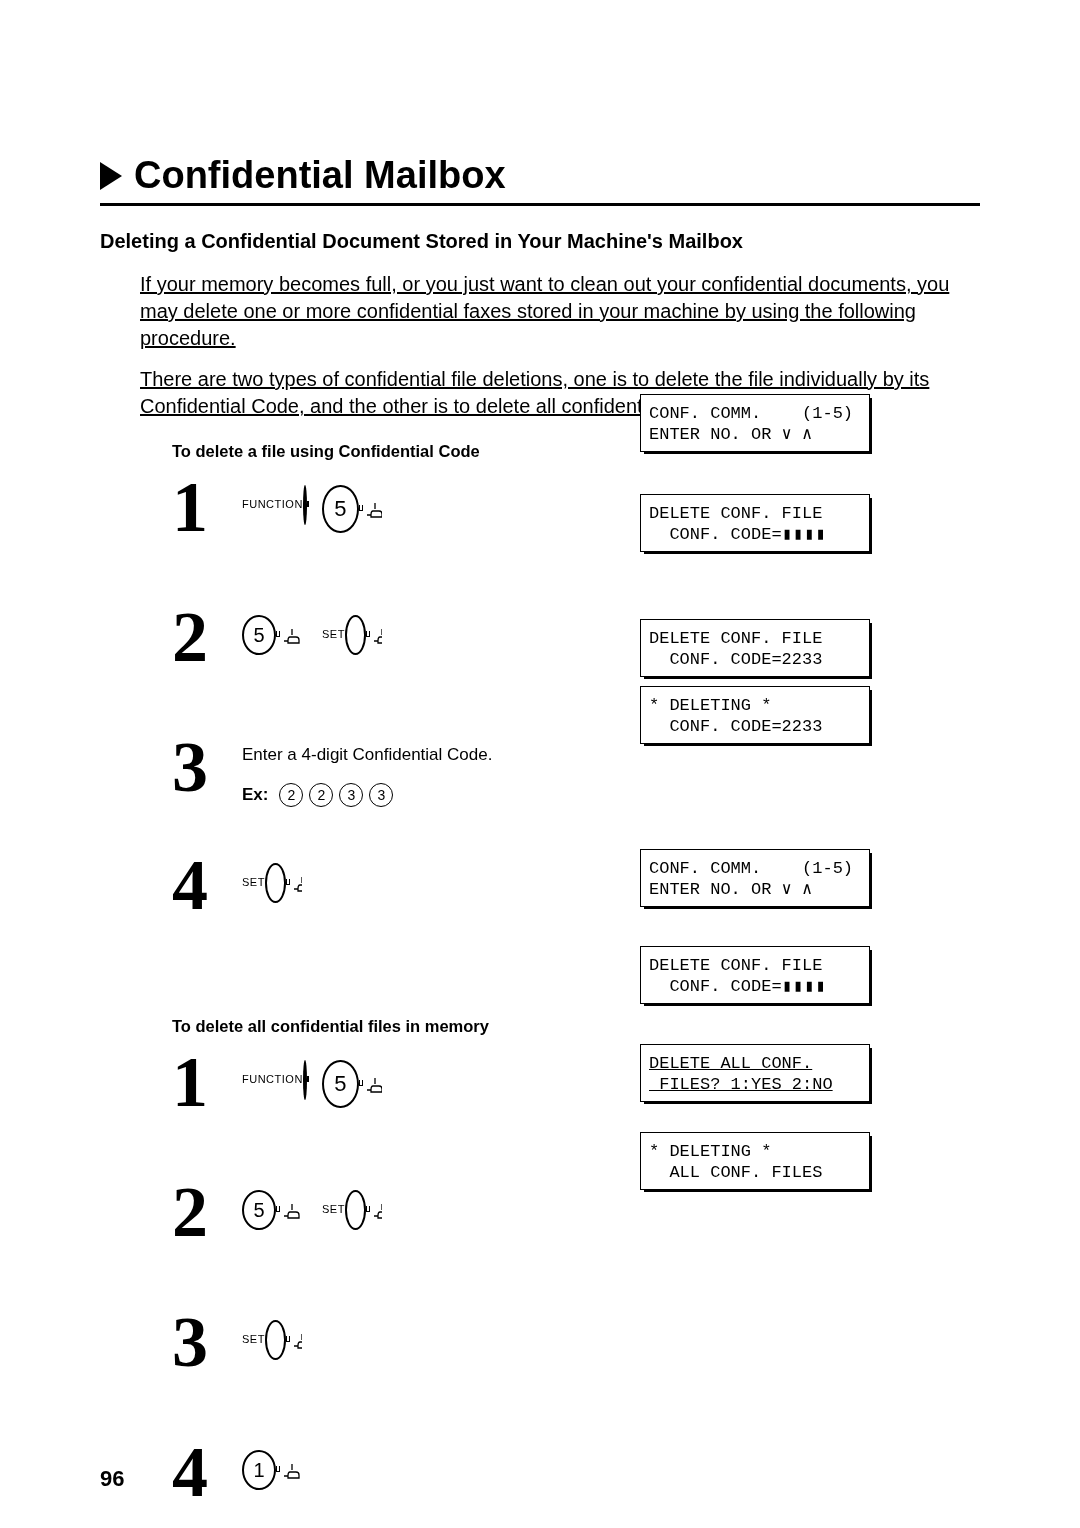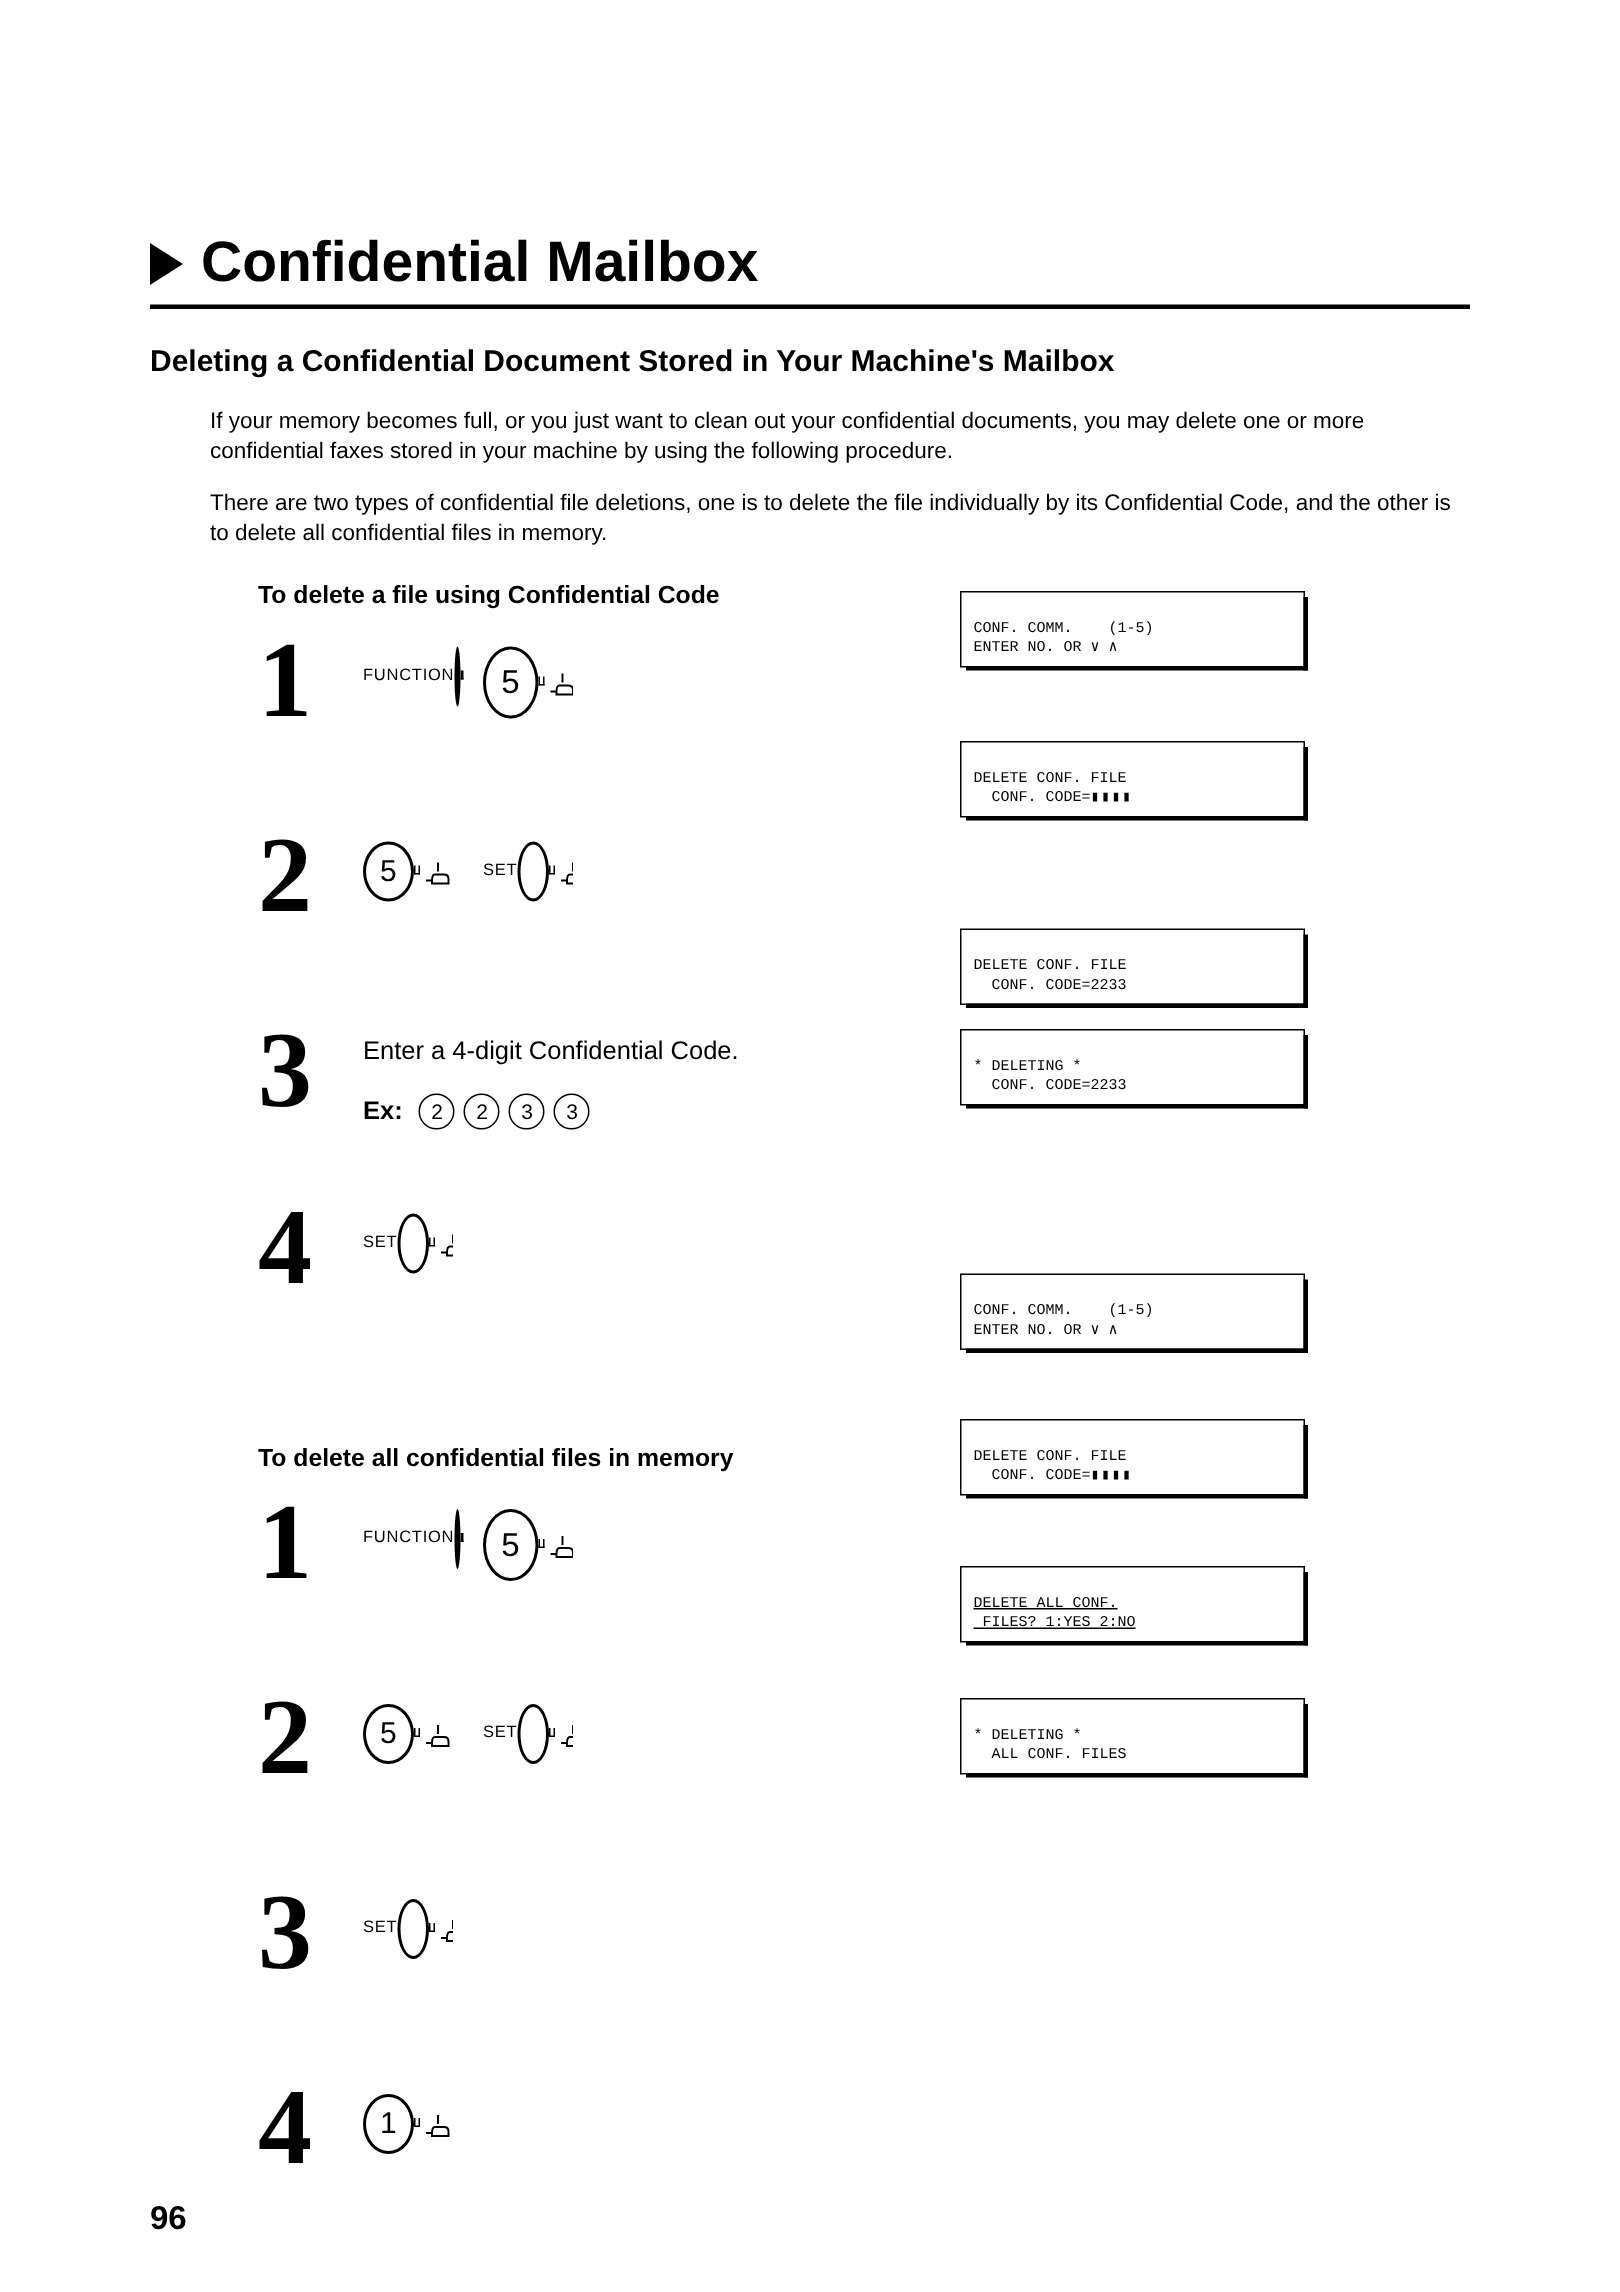--- a/index.html
+++ b/index.html
@@ -39,23 +39,24 @@
     border: none;
     border-top: 3px solid #000;
     margin: 4px 0 24px 0;
   }
   .subheading {
     font-size: 20px;
     font-weight: bold;
     margin: 8px 0 18px 0;
   }
   .bodytext {
-    font-size: 15px;
+    font-size: 20px;
     line-height: 1.35;
     margin: 0 0 14px 40px;
+    text-decoration: underline;
   }
   .proc-heading {
     font-size: 16.5px;
     font-weight: bold;
     margin: 22px 0 18px 72px;
   }
   .step {
     display: flex;
     align-items: flex-start;
     margin-left: 72px;
@@ -136,23 +137,23 @@
     left: 640px;
     width: 230px;
     display:flex;
     flex-direction:column;
     gap: 14px;
   }
   .lcd {
     position: relative;
     border: 1.5px solid #000;
     font-family: "Courier New", monospace;
-    font-size: 10px;
+    font-size: 17px;
     line-height: 1.25;
-    padding: 19px 8px 5px 8px;
+    padding: 8px 8px 5px 8px;
     background: #fff;
     white-space: pre;
   }
   .lcd::after {
     content: "";
     position: absolute;
     top: 3px; bottom: -3px; left: 3px; right: -3px;
     border-right: 3px solid #000;
     border-bottom: 3px solid #000;
     pointer-events: none;

